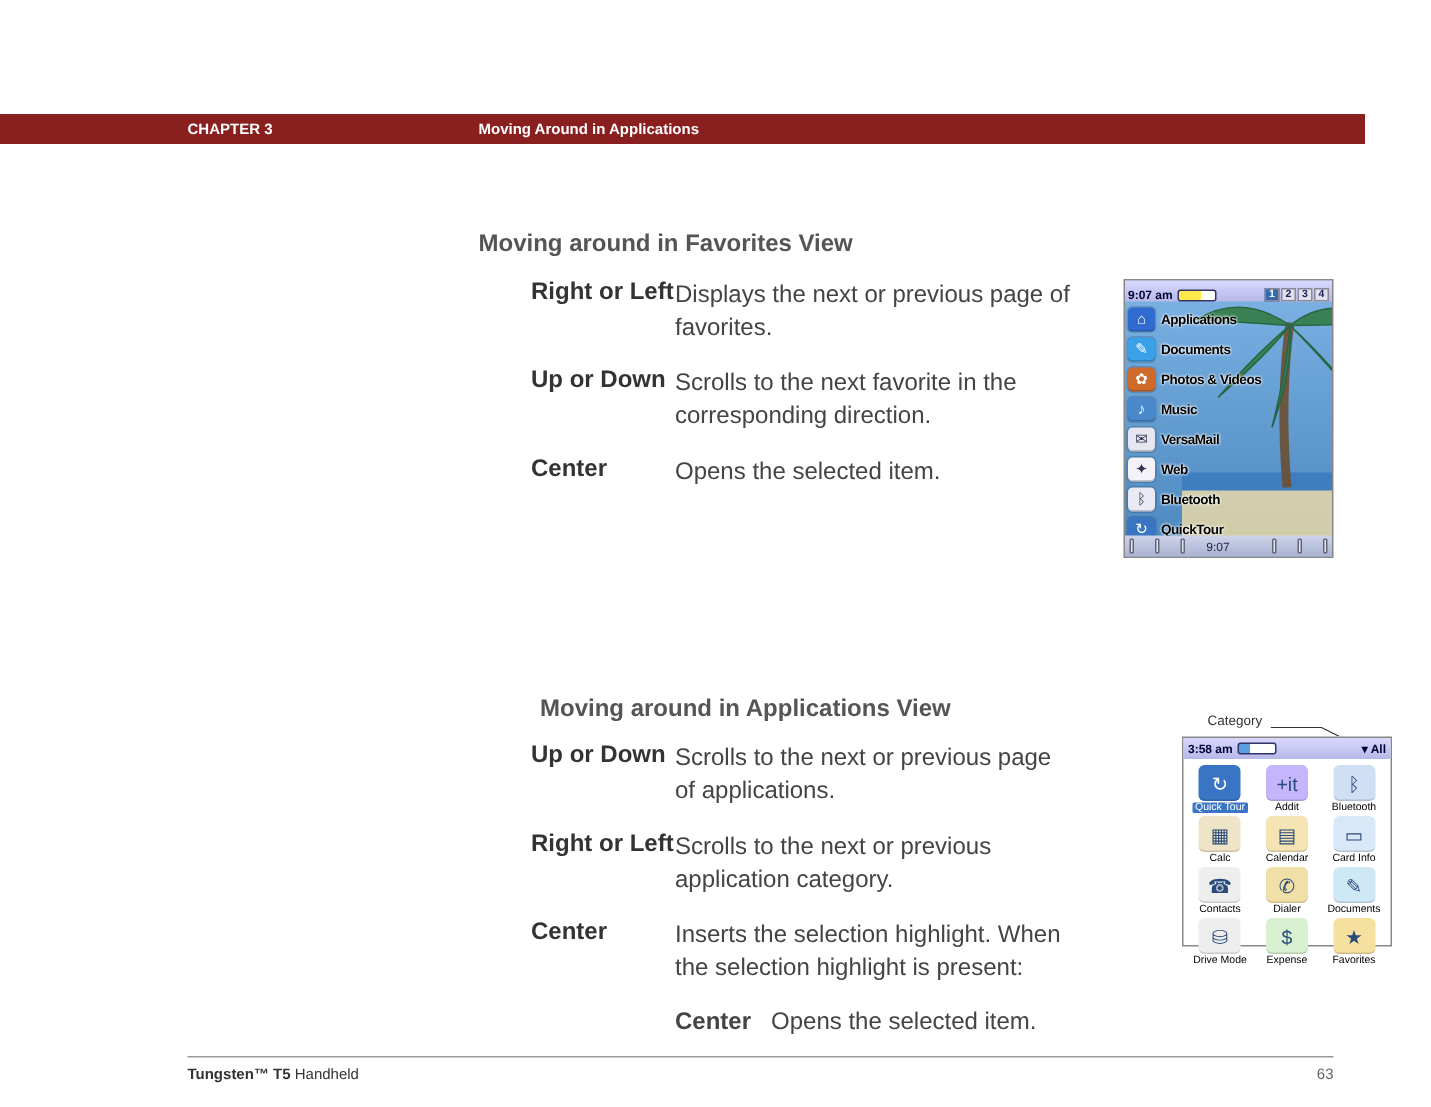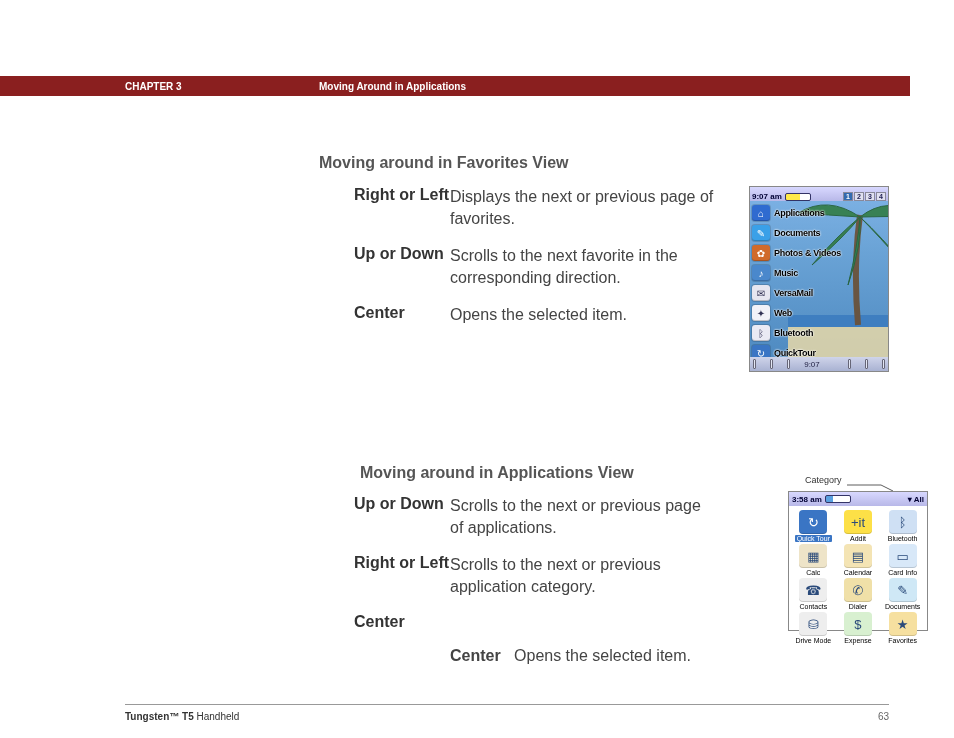--- a/index.html
+++ b/index.html
@@ -293,20 +293,21 @@
   <div class="defrow">
     <div class="defterm">Up or Down</div>
     <div class="defdesc">Scrolls to the next or previous page of applications.</div>
   </div>
   <div class="defrow">
     <div class="defterm">Right or Left</div>
     <div class="defdesc">Scrolls to the next or previous application category.</div>
   </div>
   <div class="defrow">
     <div class="defterm">Center</div>
+    <div class="defdesc">Inserts the selection highlight. When the selection highlight is present:</div>
   </div>
   <div class="subdesc">
     <span class="b">Center</span>&nbsp;&nbsp;&nbsp;<span>Opens the selected item.</span>
   </div>
 </div>
 
 <div class="callout-label">Category</div>
 <svg class="callout-line">
     <path d="M0 4 L34 4 L46 10" stroke="#333" stroke-width="0.8" fill="none"></path>
   </svg>
@@ -316,21 +317,21 @@
     <span class="time">3:58 am</span>
     <span class="batt"></span>
     <span class="cat">▾ All</span>
   </div>
   <div class="appgrid" id="appgrid">
       <div class="app sel">
         <div class="appicon appsel" style="background: rgb(58, 117, 196); color: rgb(255, 255, 255);">↻</div>
         <div class="applabel">Quick Tour</div>
       </div>
       <div class="app">
-        <div class="appicon" style="background: #fde047; color: rgb(42, 74, 122);">+it</div>
+        <div class="appicon" style="background: #c4b5fd; color: rgb(42, 74, 122);">+it</div>
         <div class="applabel">Addit</div>
       </div>
       <div class="app">
         <div class="appicon" style="background: rgb(207, 224, 244); color: rgb(42, 74, 122);">ᛒ</div>
         <div class="applabel">Bluetooth</div>
       </div>
       <div class="app">
         <div class="appicon" style="background: rgb(238, 228, 200); color: rgb(42, 74, 122);">▦</div>
         <div class="applabel">Calc</div>
       </div>

